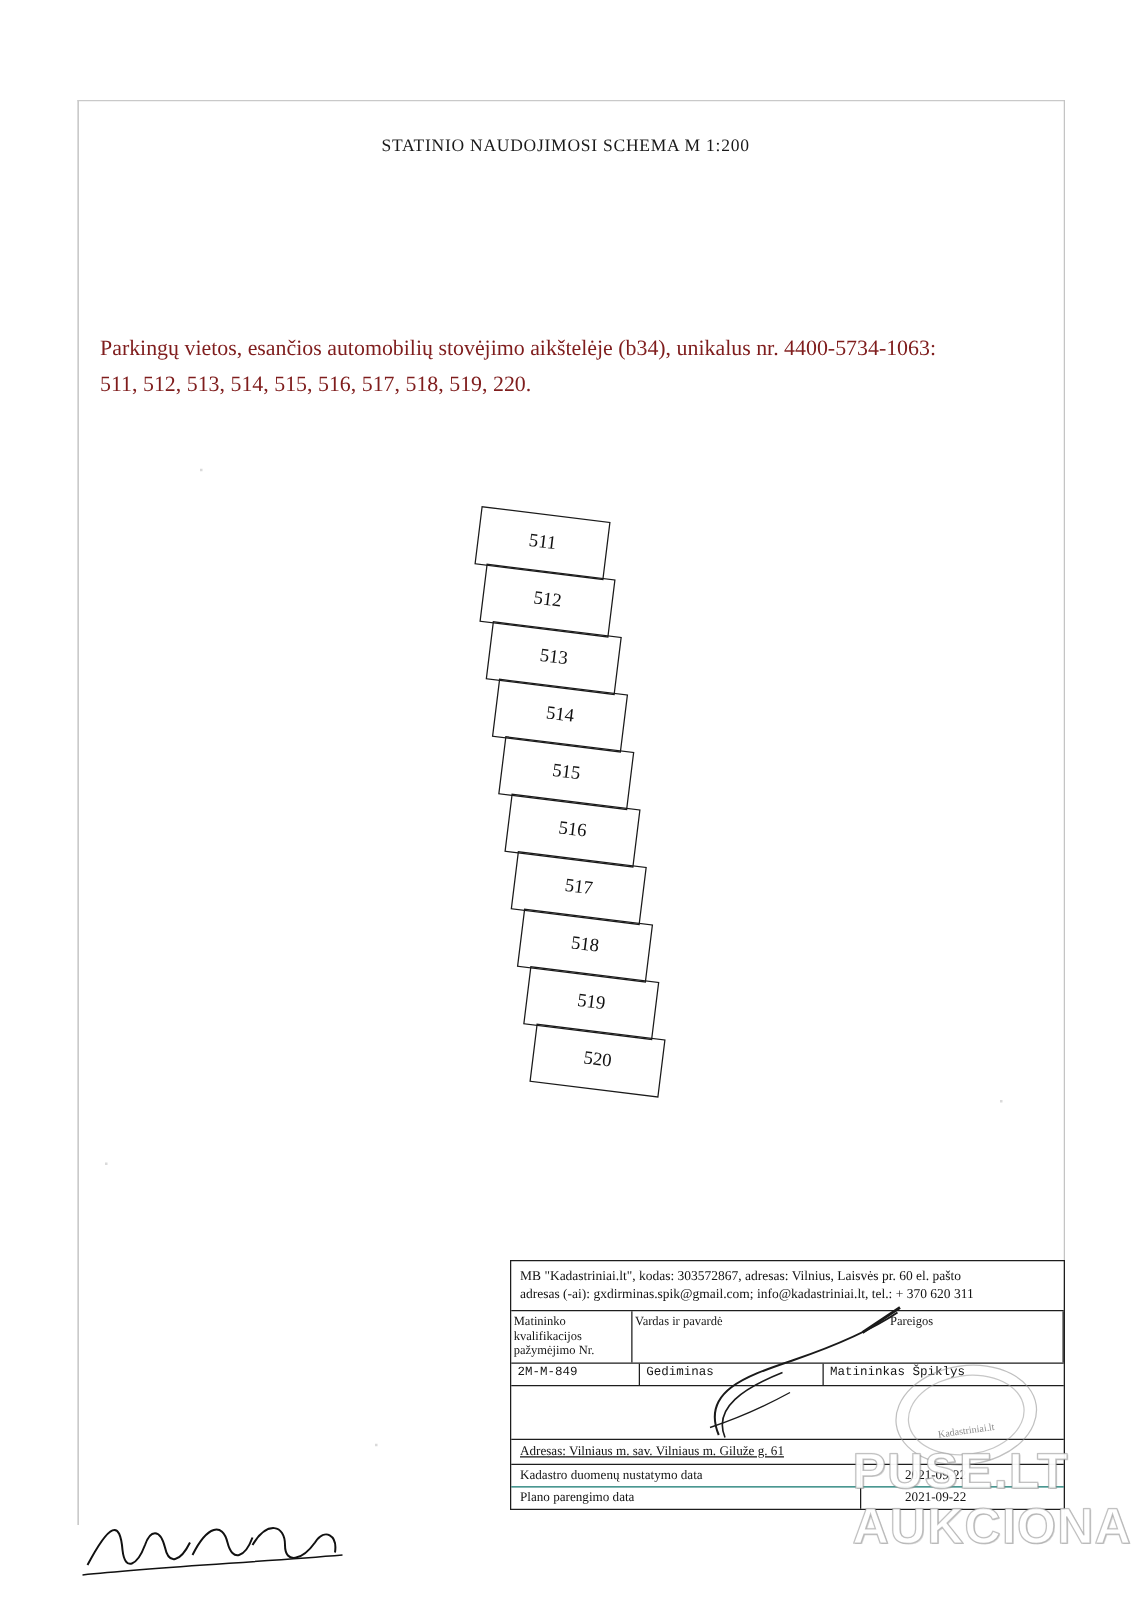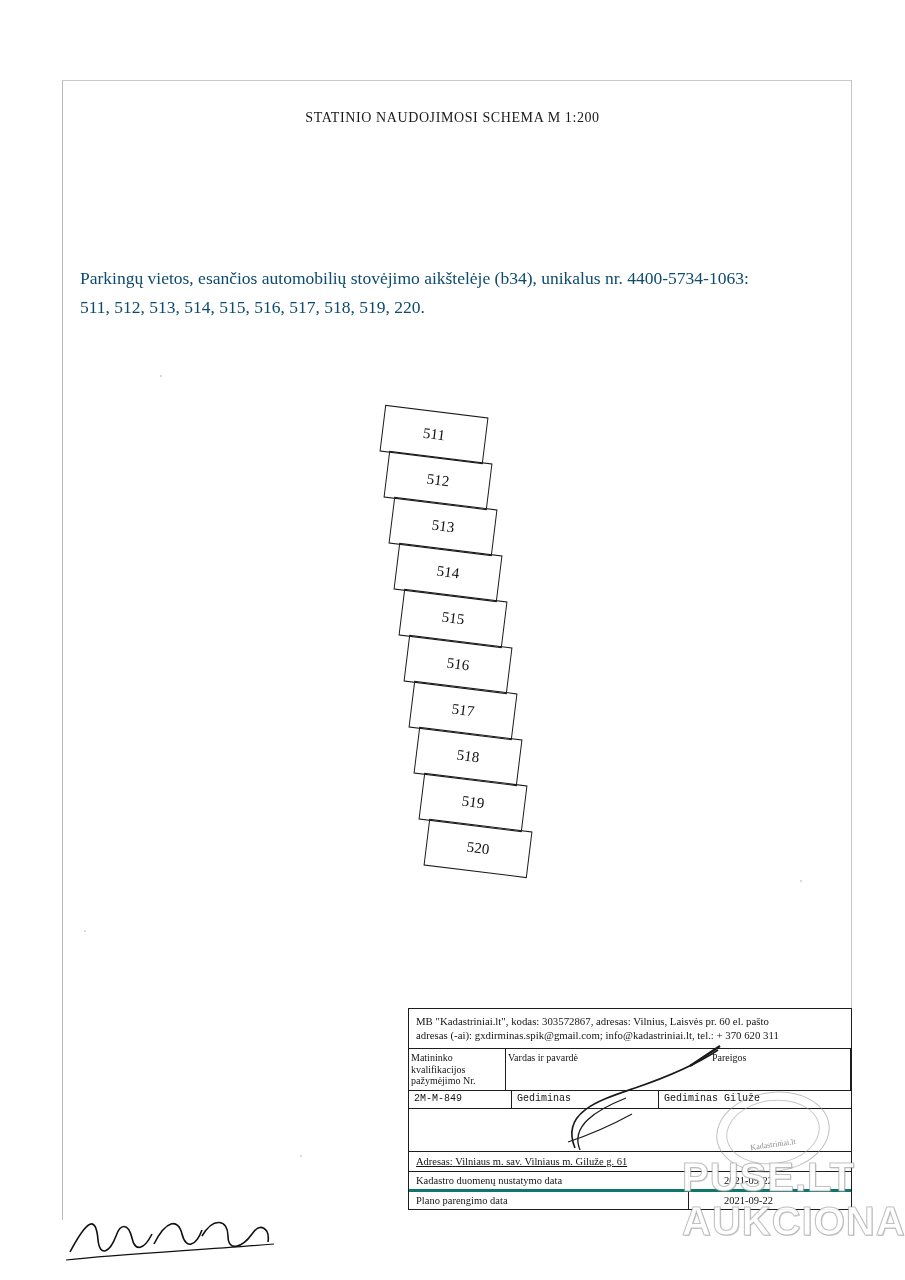--- a/index.html
+++ b/index.html
@@ -54,21 +54,21 @@
     font-family: "Liberation Serif", serif;
     color: #1a1a1a;
   }
 
   .para {
     position: absolute;
     left: 80px; top: 264px;
     width: 780px;
     font-size: 17.5px;
     line-height: 29px;
-    color: #0c4a6e;
+    color: #7f1d1d;
   }
 
   
   .drawing {
     position: absolute;
     left: 370px; top: 405px;
     width: 180px; height: 490px;
   }
   .strip {
     position: absolute;
@@ -125,21 +125,21 @@
     border-bottom: 1px solid #1d1d1d;
   }
   .addr-row {
     padding: 4px 7px;
     border-bottom: 1px solid #1d1d1d;
     font-size: 10.5px;
     text-decoration: underline;
   }
   .daterow {
     display: flex;
-    border-bottom: 3px solid #0f766e;
+    border-bottom: 1px solid #0f766e;
   }
   .daterow:last-child { border-bottom: none; }
   .date-label {
     flex: 1;
     padding: 3px 7px;
     border-right: 1px solid #1d1d1d;
     font-size: 10.5px;
   }
   .date-val {
     width: 120px;
@@ -245,21 +245,21 @@
 
     <div class="cols">
       <div class="col-h c1">Matininko kvalifikacijos pažymėjimo Nr.</div>
       <div class="col-h c3">Vardas ir pavardė</div>
       <div class="col-h c2">Pareigos</div>
     </div>
 
     <div class="cols vals">
       <div class="col-h c1">2M-M-849</div>
       <div class="col-h c2">Gediminas</div>
-      <div class="col-h c3">Gediminas Giluže</div>
+      <div class="col-h c3">Matininkas Špiklys</div>
     </div>
 
     <div class="blankrow"></div>
 
     <div class="addr-row">
       <span>Adresas:</span>
       <span>Vilniaus m. sav. Vilniaus m. Giluže g. 61</span>
     </div>
 
     <div class="daterow">

